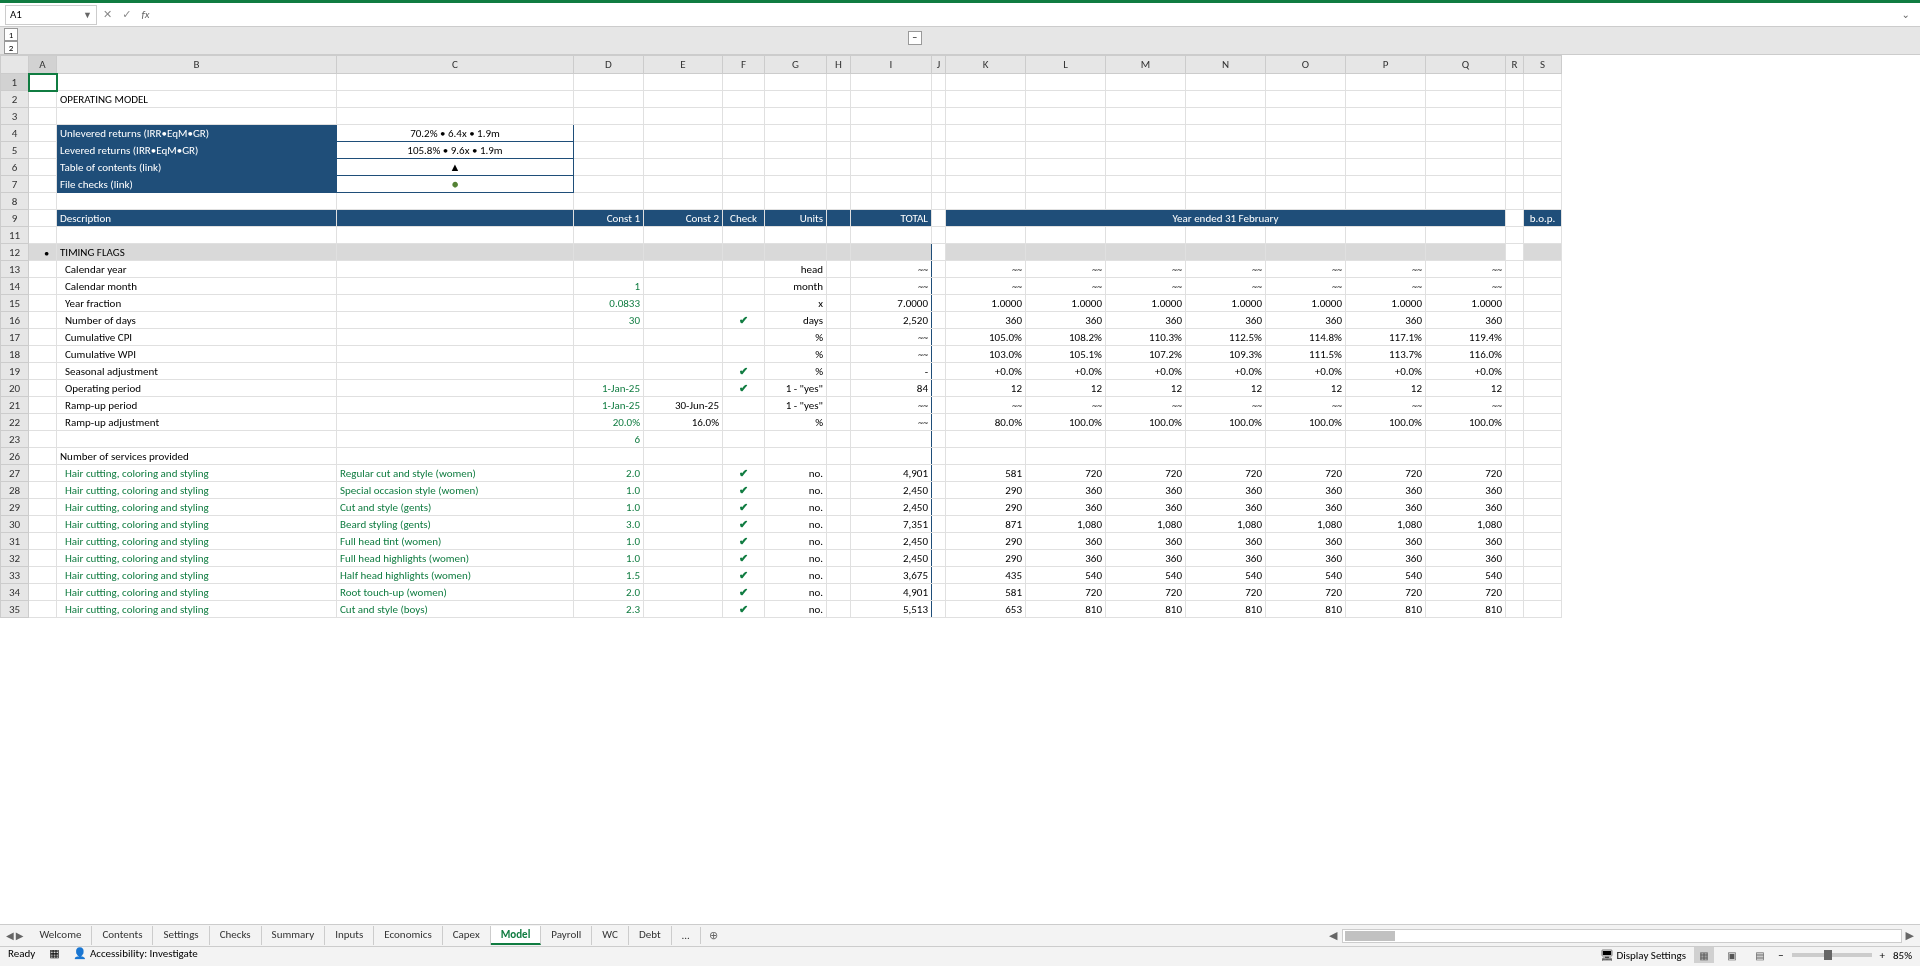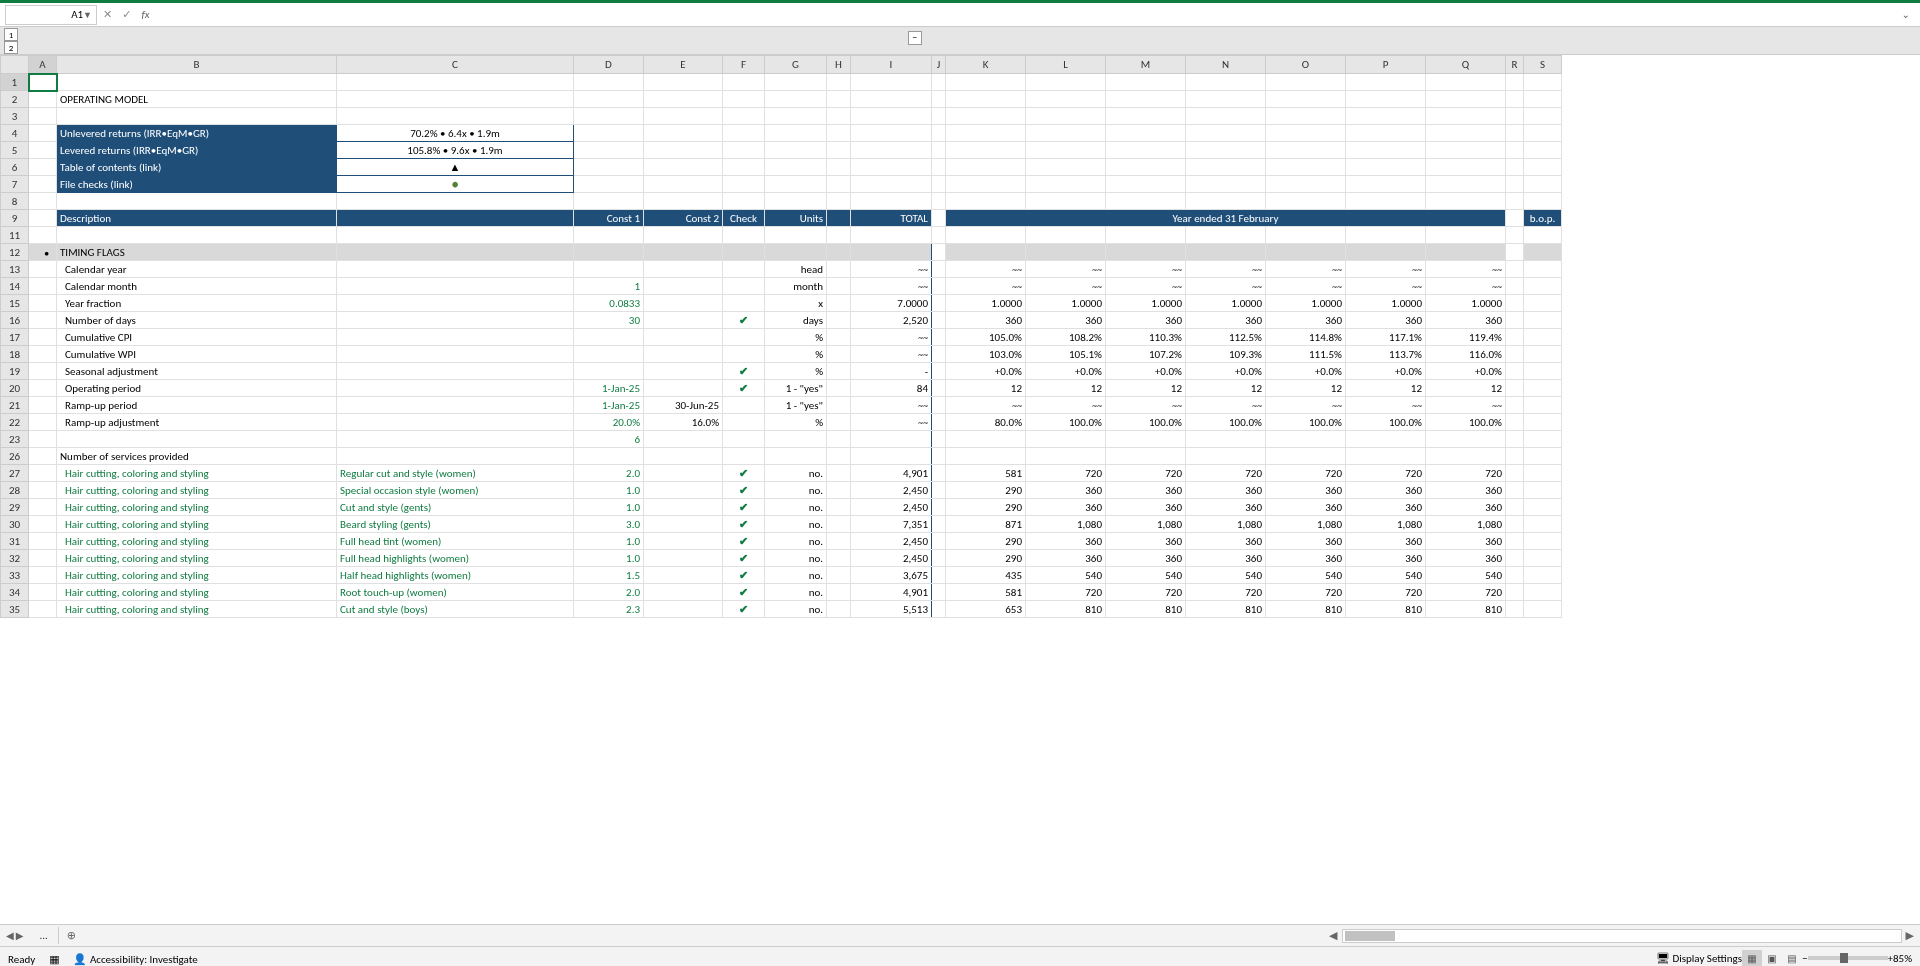--- a/index.html
+++ b/index.html
@@ -1,19 +1,19 @@
 <!DOCTYPE html>
 <html><head>
 <meta charset="utf-8">
 <style>
 * { box-sizing: border-box; margin: 0; padding: 0; }
 body { font-family: Calibri, Arial, sans-serif; font-size: 12px; background: #fff; overflow: hidden; height: 100vh; display: flex; flex-direction: column; }
 .top-border { height: 3px; background: #107c41; }
 .formula-bar { display: flex; align-items: center; height: 24px; border-bottom: 1px solid #ccc; background: #fff; padding: 2px 5px; gap: 6px; }
-.name-box { width: 92px; height: 20px; border: 1px solid #ccc; padding: 0 4px; display: flex; align-items: center; justify-content: flex-end; font-size: 11px; }
+.name-box { width: 92px; height: 20px; border: 1px solid #ccc; padding: 0 4px; display: flex; align-items: center; justify-content: space-between; font-size: 11px; }
 .name-box .dd { color: #666; font-size: 9px; }
 .fb-icons { display: flex; gap: 10px; color: #888; font-size: 11px; align-items: center; }
 .fb-fx { font-style: italic; color: #666; }
 .fb-input { flex: 1; height: 20px; border: none; outline: none; }
 .fb-expand { color: #666; font-size: 10px; padding: 0 5px; }
 
 .outline-bar { height: 28px; background: #e6e6e6; border-bottom: 1px solid #ccc; position: relative; }
 .outline-num { position: absolute; left: 4px; width: 14px; height: 13px; border: 1px solid #999; text-align: center; font-size: 9px; line-height: 11px; background: #fff; }
 .outline-collapse { position: absolute; top: 4px; width: 14px; height: 14px; border: 1px solid #999; text-align: center; font-size: 10px; line-height: 12px; background: #fff; }
 
@@ -44,23 +44,23 @@
 .sheet-tabs { display: flex; align-items: center; height: 22px; background: #f3f3f3; border-top: 1px solid #ccc; font-size: 11px; }
 .tab-nav { display: flex; gap: 2px; padding: 0 6px; color: #666; }
 .tab-nav span { cursor: pointer; font-size: 10px; }
 .tab { padding: 2px 10px; border-right: 1px solid #ccc; background: #f3f3f3; color: #333; cursor: pointer; }
 .tab.active { background: #fff; color: #107c41; font-weight: bold; border-bottom: 2px solid #107c41; }
 .tab-add { padding: 0 8px; color: #666; }
 .hscroll-ph { flex: 1; display: flex; justify-content: flex-end; padding: 0 6px; }
 .hscroll-bar { width: 560px; height: 14px; border: 1px solid #ccc; background: #fff; position: relative; }
 .hscroll-thumb { position: absolute; left: 2px; top: 1px; width: 50px; height: 10px; background: #c1c1c1; }
 
-.status-bar { display: flex; align-items: flex-end; height: 20px; background: #f3f3f3; border-top: 1px solid #ccc; font-size: 11px; padding: 0 8px; justify-content: space-between; }
+.status-bar { display: flex; align-items: flex-start; height: 20px; background: #f3f3f3; border-top: 1px solid #ccc; font-size: 11px; padding: 0 8px; justify-content: space-between; }
 .status-left { display: flex; gap: 14px; align-items: center; }
-.status-right { display: flex; gap: 0; align-items: center; }
+.status-right { display: flex; gap: 8px; align-items: center; }
 .view-btn { width: 20px; height: 16px; border: 1px solid transparent; display: flex; align-items: center; justify-content: center; font-size: 10px; color: #555; }
 .view-btn.active { background: #d0d0d0; }
 .zoom-slider { width: 80px; height: 4px; background: #ccc; position: relative; }
 .zoom-thumb { position: absolute; left: 32px; top: -3px; width: 8px; height: 10px; background: #666; }
 </style>
 </head>
 <body>
 
 <div class="top-border"></div>
 
@@ -831,20 +831,34 @@
         </tr>
       </tbody>
     </table>
 </div>
 
 <div class="sheet-tabs">
   <div class="tab-nav">
       <span>◀</span>
       <span>▶</span>
     </div>
+  <div id="tabs-container" style="display:flex">
+      <div class="tab">Welcome</div>
+      <div class="tab">Contents</div>
+      <div class="tab">Settings</div>
+      <div class="tab">Checks</div>
+      <div class="tab">Summary</div>
+      <div class="tab">Inputs</div>
+      <div class="tab">Economics</div>
+      <div class="tab">Capex</div>
+      <div class="tab active">Model</div>
+      <div class="tab">Payroll</div>
+      <div class="tab">WC</div>
+      <div class="tab">Debt</div>
+    </div>
   <span class="tab">...</span>
   <span class="tab-add">⊕</span>
   <div class="hscroll-ph">
     <span style="margin-right:4px;color:#666">◀</span>
     <div class="hscroll-bar">
         <div class="hscroll-thumb"></div>
       </div>
     <span style="margin-left:4px;color:#666">▶</span>
   </div>
 </div>

